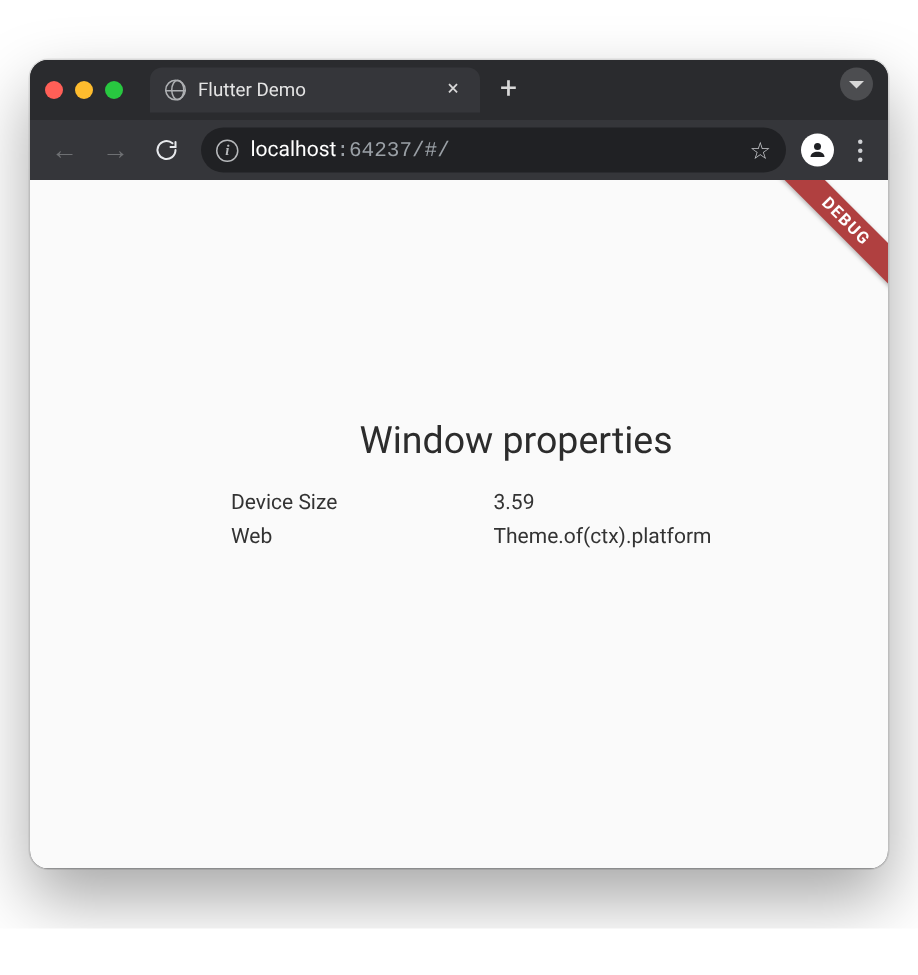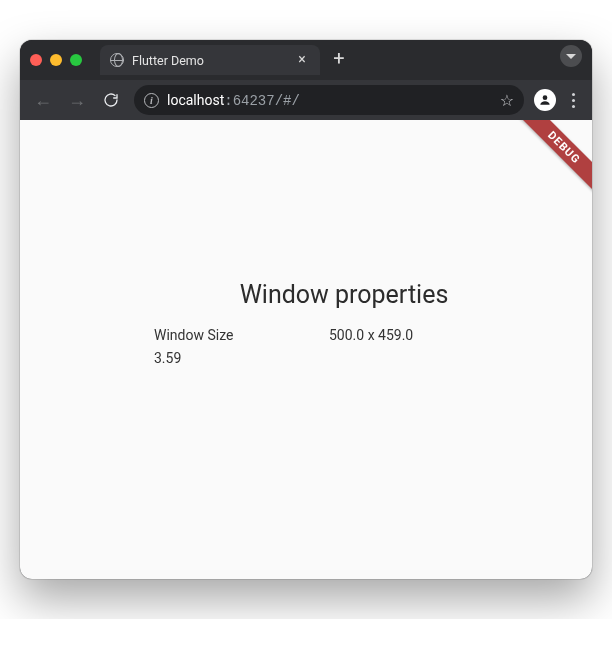--- a/index.html
+++ b/index.html
@@ -292,20 +292,21 @@
       <span></span>
     </div>
   </div>
 
   <div class="viewport">
     <div class="debug-banner">DEBUG</div>
 
     <div class="content">
       <h1>Window properties</h1>
       <div class="props">
-        <div>Window Size</div>
-        <div>500.0 x 459.0</div>
+        <div>Device Size</div>
         <div>3.59</div>
+        <div>Web</div>
+        <div>Theme.of(ctx).platform</div>
       </div>
     </div>
   </div>
 
 </div>
 
 </body></html>

